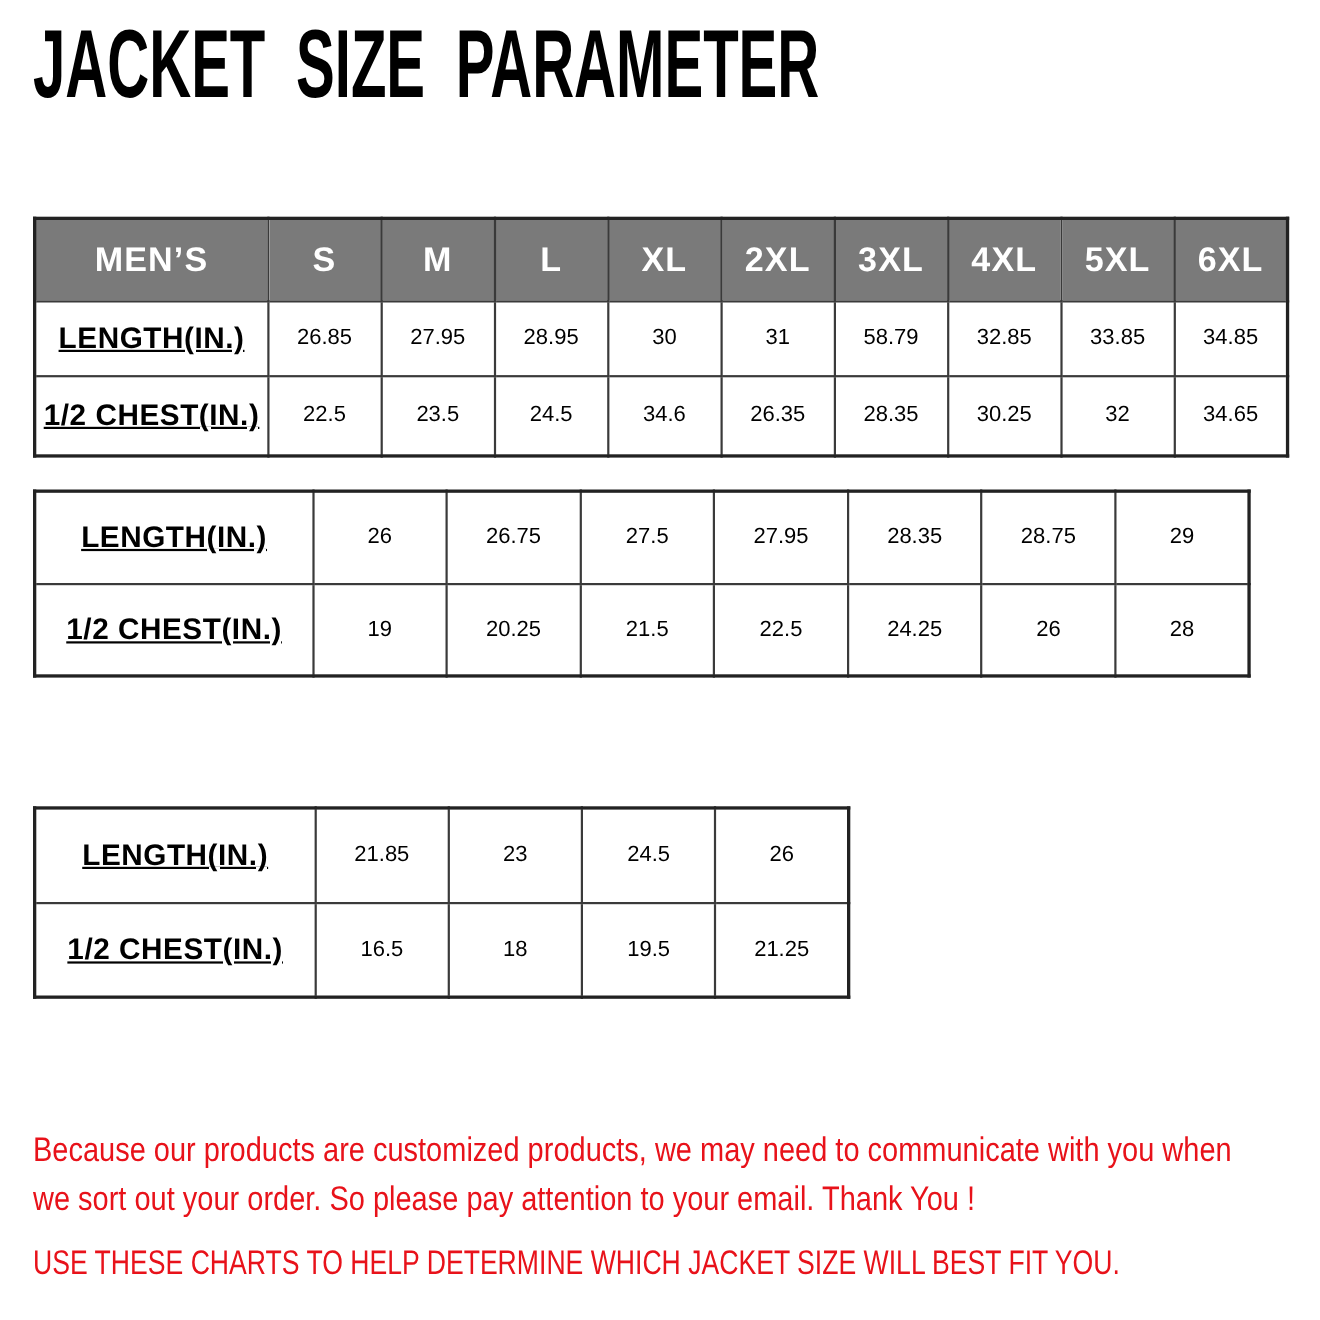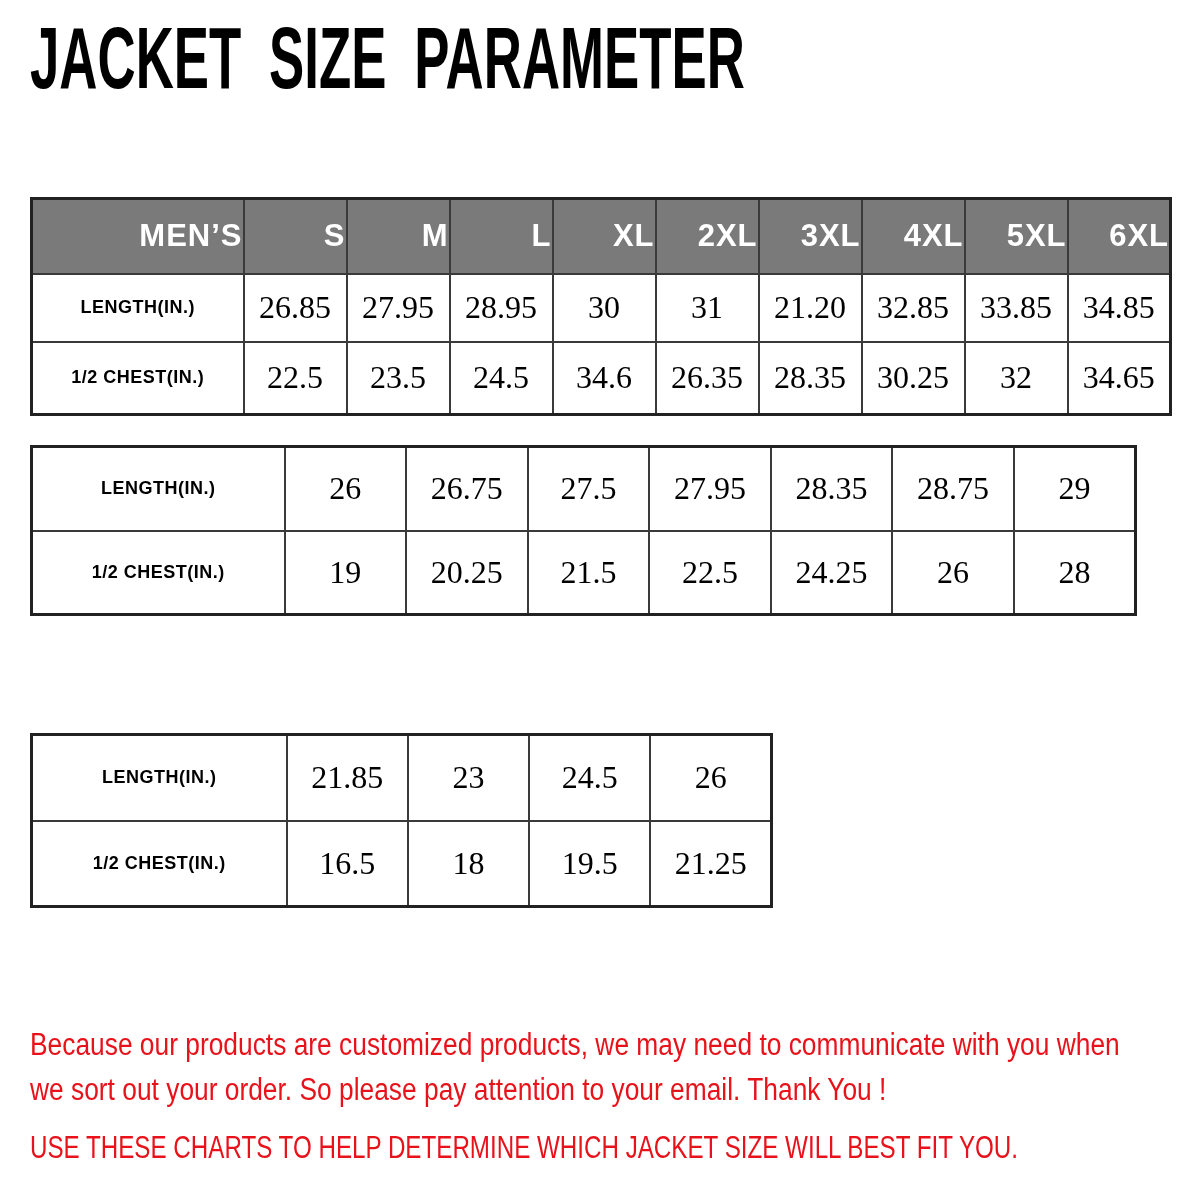--- a/index.html
+++ b/index.html
@@ -56,31 +56,31 @@
     vertical-align: middle;
     padding: 0;
     overflow: hidden;
   }
   tr.head th {
     background: var(--header-bg, #7a7a7a);
     color: var(--header-text, #ffffff);
     font-size: 31px;
     font-weight: bold;
     letter-spacing: 1px;
-    text-align: right;
   }
   td.lbl {
     font-weight: bold;
-    font-size: 18px;
+    font-size: 27px;
     letter-spacing: 0.5px;
     font-family: "Liberation Sans", sans-serif;
+    text-decoration: underline;
   }
   td.val {
-    font-family: Liberation Serif, serif;
-    font-size: 32px;
+    font-family: Liberation Sans, sans-serif;
+    font-size: 20px;
   }
 
   #mens-table   { left: 30px; top: 197px; width: 1142px; }
   #mens-table   tr.head { height: 75px; }
   #mens-table   tr.r1   { height: 68px; }
   #mens-table   tr.r2   { height: 73px; }
   #mens-table   col.c-label { width: 212px; }
 
   #womens-table { left: 30px; top: 445px; width: 1107px; }
   #womens-table tr.head { height: 90px; }
@@ -147,21 +147,21 @@
         <th>5XL</th>
         <th>6XL</th>
       </tr>
       <tr class="r1">
         <td class="lbl">LENGTH(IN.)</td>
         <td class="val">26.85</td>
         <td class="val">27.95</td>
         <td class="val">28.95</td>
         <td class="val">30</td>
         <td class="val">31</td>
-        <td class="val">21.20</td>
+        <td class="val">58.79</td>
         <td class="val">32.85</td>
         <td class="val">33.85</td>
         <td class="val">34.85</td>
       </tr>
       <tr class="r2">
         <td class="lbl">1/2 CHEST(IN.)</td>
         <td class="val">22.5</td>
         <td class="val">23.5</td>
         <td class="val">24.5</td>
         <td class="val">34.6</td>

